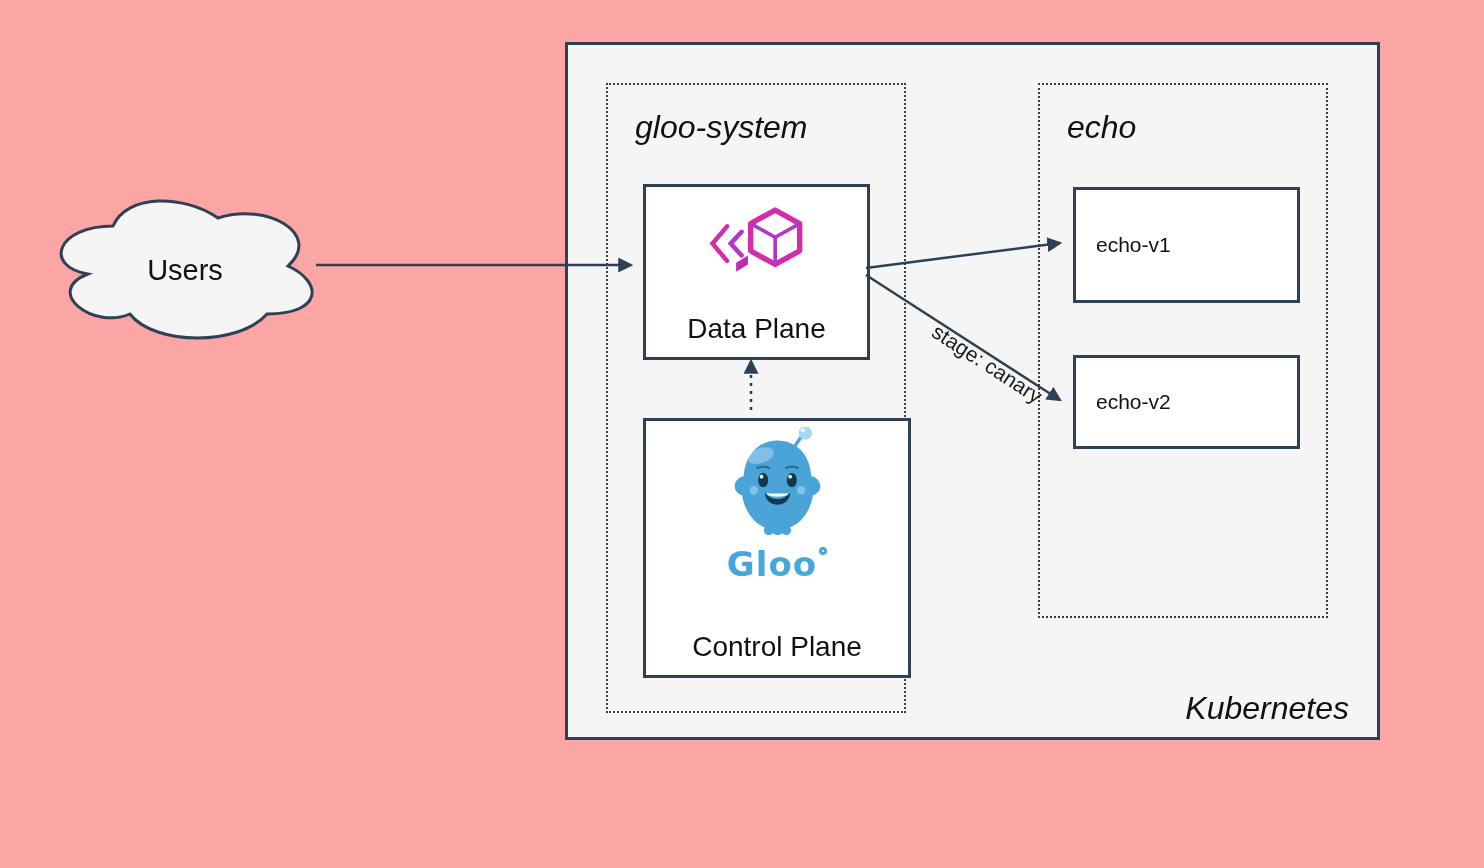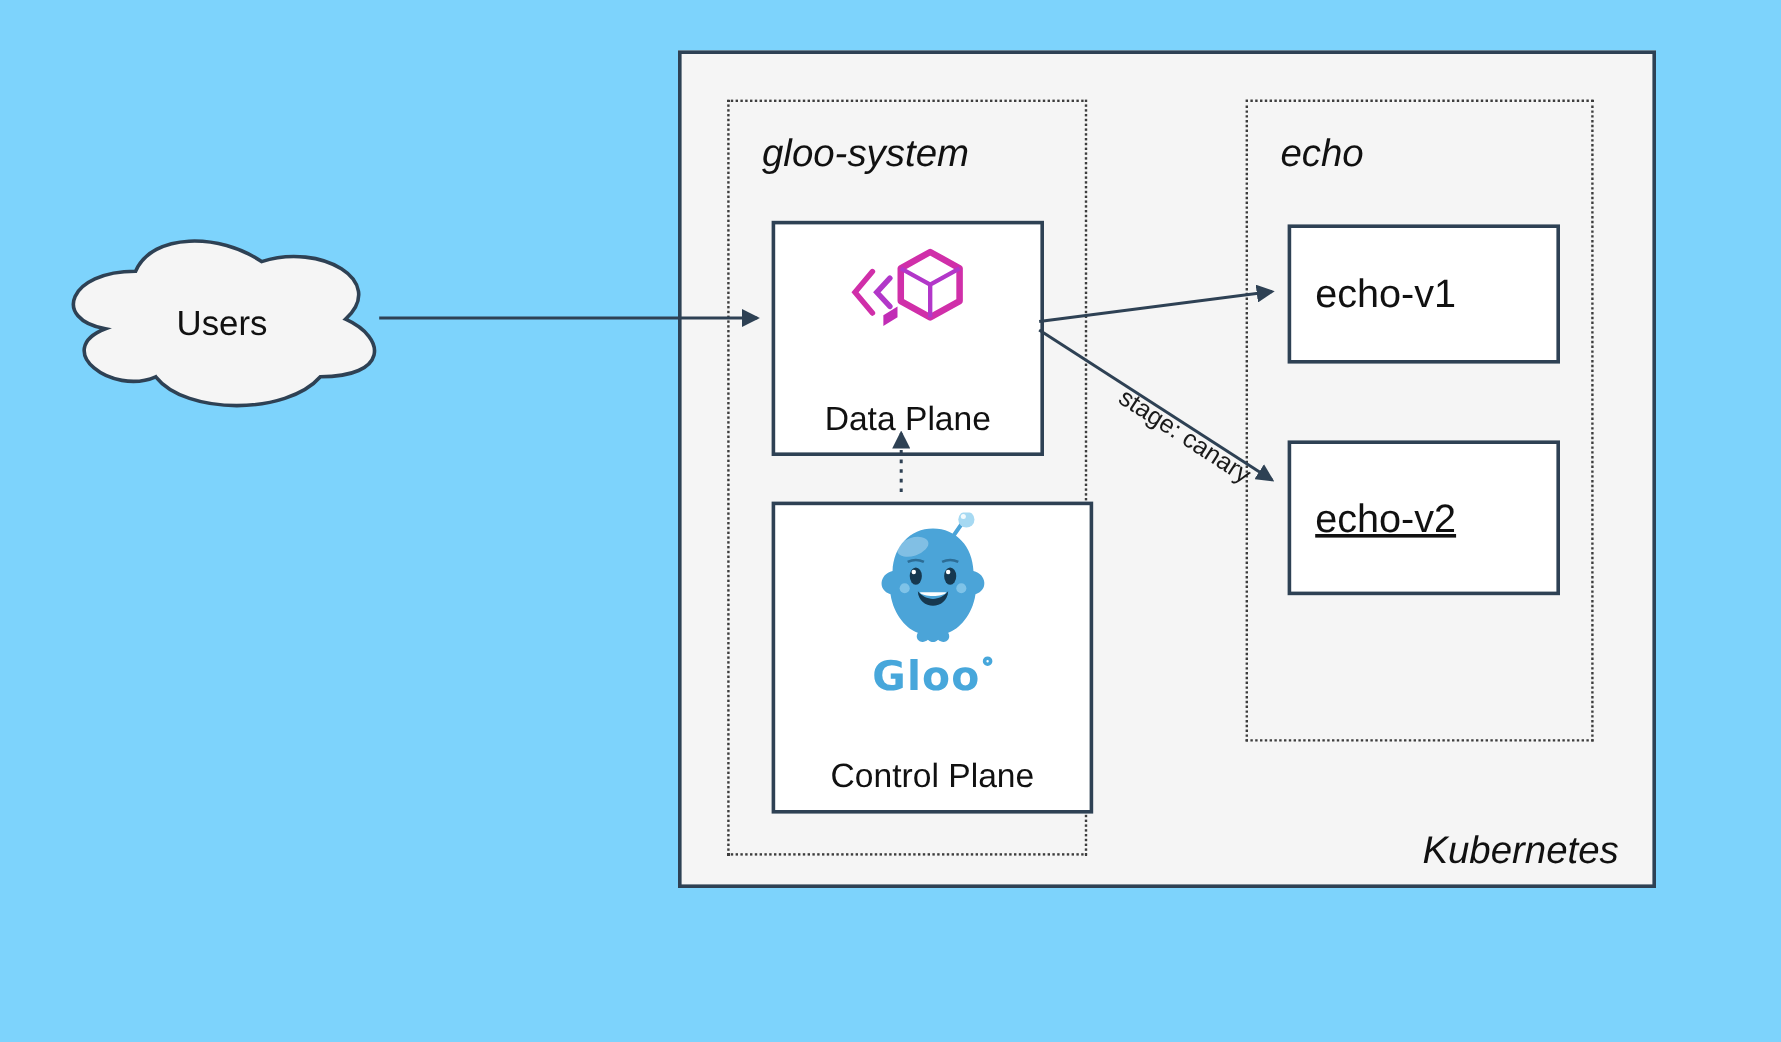--- a/index.html
+++ b/index.html
@@ -1,43 +1,43 @@
 <!DOCTYPE html>
 <html><head>
 <meta charset="utf-8">
 <style>
   * { margin:0; padding:0; box-sizing:border-box; }
   html,body { background:#ffffff; }
   body { font-family:"Liberation Sans", sans-serif; color:#111111; }
 
-  .canvas { position:relative; width:1484px; height:868px; background:#7dd3fc; overflow:hidden; }
+  .canvas { position:relative; width:1484px; height:868px; background:#fca5a5; overflow:hidden; }
 
   
   .cluster { position:absolute; left:565px; top:42px; width:815px; height:698px;
              background:#f5f5f5; border:3px solid #2e4154; }
   .cluster-label { position:absolute; right:28px; bottom:10px; font-size:32px; font-style:italic; }
 
   
   .namespace { position:absolute; border:2px dotted #3d3d3d; }
   .ns-gloo { left:38px; top:38px; width:300px; height:630px; }
   .ns-echo { left:470px; top:38px; width:290px; height:535px; }
   .ns-label { position:absolute; left:27px; top:24px; font-size:32px; font-style:italic; }
 
   
   .node { position:absolute; background:#ffffff; border:3px solid #2e4154; }
-  .node-dp { left:35px; top:99px; width:227px; height:196px;
+  .node-dp { left:35px; top:99px; width:227px; height:176px;
              display:flex; flex-direction:column; align-items:center; }
   .node-dp svg { margin-top:12px; }
   .node-cp { left:35px; top:333px; width:268px; height:260px;
              display:flex; flex-direction:column; align-items:center; }
   .node-cp svg { margin-top:6px; }
   .node-label { font-size:28px; margin-top:auto; margin-bottom:12px; }
-  .service { display:flex; align-items:center; padding-left:20px; font-size:33px; }
+  .service { display:flex; align-items:center; padding-left:20px; font-size:21px; }
   .svc-v1 { left:33px; top:102px; width:227px; height:116px; }
-  .svc-v2 { left:33px; top:282px; width:227px; height:129px;text-decoration:underline; }
+  .svc-v2 { left:33px; top:270px; width:227px; height:94px; }
 
   
   .gloo-wordmark { font-family:"DejaVu Sans", sans-serif; font-weight:bold;
                    font-size:34px; color:#47a7db; letter-spacing:1px; line-height:1;
                    margin-top:2px; }
   .bubble { display:inline-block; width:8px; height:8px; border:3px solid #47a7db;
             border-radius:50%; vertical-align:top; margin:0 0 0 2px; }
 
   
   .users-wrap { position:absolute; left:45px; top:196px; width:280px; height:148px;

